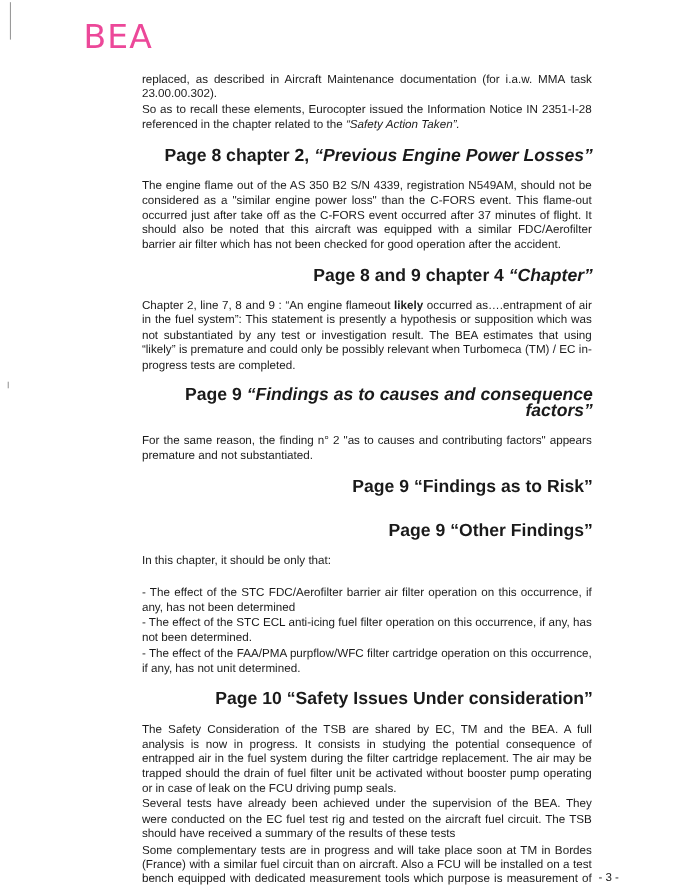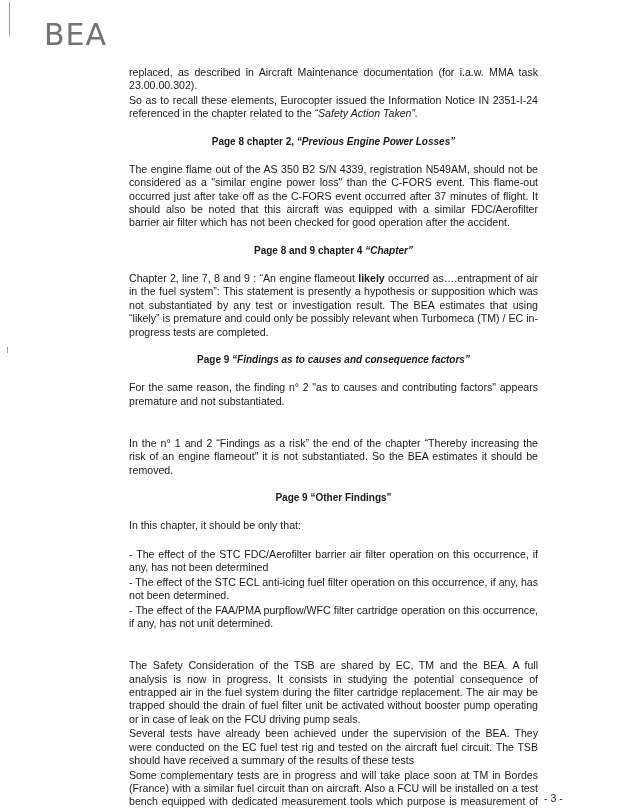--- a/index.html
+++ b/index.html
@@ -1,68 +1,69 @@
 <!DOCTYPE html>
 <html><head>
 <meta charset="utf-8">
 <style>
   html, body { margin: 0; padding: 0; background: #ffffff; }
   body { width: 628px; height: 808px; position: relative; overflow: hidden;
          font-family: "Liberation Sans", sans-serif; color: #1a1a1a; }
   .margin-mark { position: absolute; background: #9a9a9a; }
-  .logo { position: absolute; left: 44px; top: 20px; font-family: "DejaVu Sans", sans-serif;
-          font-size: 30px; font-weight: 400; letter-spacing: 1px; color: #737373; line-height: 1; }
+  .logo { position: absolute; left: 76px; top: 20px; font-family: "DejaVu Sans", sans-serif;
+          font-size: 30px; font-weight: 400; letter-spacing: 1px; color: #ec4899; line-height: 1; }
   .content { position: absolute; left: 128px; top: 65px; width: 411px;
              font-size: 10.6px; line-height: 13.4px; text-align: justify; }
   .content p { margin: 1px; }
   .content .gap { height: 13.4px; }
-  .content h3 { margin: 0; font-size: 10px; font-weight: bold; line-height: 13.4px; text-align: center; }
+  .content h3 { margin: 0; font-size: 16px; font-weight: bold; line-height: 13.4px; text-align: right; }
   .content h3 i { font-style: italic; }
   .page-num { position: absolute; left: 544px; top: 792px; font-size: 10.5px; color: #222; }
 </style>
 </head>
 <body>
 
 <div class="margin-mark" style="left:9px;top:2px;width:1px;height:34px;"></div>
 <div class="margin-mark" style="left:7px;top:347px;width:1px;height:6px;"></div>
 
 <div class="logo"><span>BEA</span></div>
 
 <div class="content">
   <p>replaced, as described in Aircraft Maintenance documentation (for i.a.w. MMA task 23.00.00.302).</p>
-  <p><span>So as to recall these elements, Eurocopter issued the Information Notice IN 2351-I-24 referenced in the chapter related to the </span><i>“Safety Action Taken”.</i></p>
+  <p><span>So as to recall these elements, Eurocopter issued the Information Notice IN 2351-I-28 referenced in the chapter related to the </span><i>“Safety Action Taken”.</i></p>
   <div class="gap"></div>
 
   <h3><span>Page 8 chapter 2, </span><i>“Previous Engine Power Losses”</i></h3>
   <div class="gap"></div>
   <p>The engine flame out of the AS 350 B2 S/N 4339, registration N549AM, should not be considered as a "similar engine power loss" than the C-FORS event. This flame-out occurred just after take off as the C-FORS event occurred after 37 minutes of flight. It should also be noted that this aircraft was equipped with a similar FDC/Aerofilter barrier air filter which has not been checked for good operation after the accident.</p>
   <div class="gap"></div>
 
   <h3><span>Page 8 and 9 chapter 4 </span><i>“Chapter”</i></h3>
   <div class="gap"></div>
   <p><span>Chapter 2, line 7, 8 and 9 : “An engine flameout </span><b>likely</b><span> occurred as….entrapment of air in the fuel system”: This statement is presently a hypothesis or supposition which was not substantiated by any test or investigation result.  The BEA estimates that using “likely” is premature and could only be possibly relevant when Turbomeca (TM) / EC in-progress tests are completed.</span></p>
   <div class="gap"></div>
 
   <h3><span>Page 9 </span><i>“Findings as to causes and consequence factors”</i></h3>
   <div class="gap"></div>
   <p>For the same reason, the finding n° 2 "as to causes and contributing factors" appears premature and not substantiated.</p>
   <div class="gap"></div>
 
+  <h3><span>Page 9 “Findings as to Risk”</span></h3>
   <div class="gap"></div>
-  <p>In the n° 1 and 2  “Findings as a risk” the end of the chapter “Thereby increasing the risk of an engine flameout” it is not substantiated. So the BEA estimates it should be removed.</p>
   <div class="gap"></div>
 
   <h3><span>Page 9 “Other Findings”</span></h3>
   <div class="gap"></div>
   <p>In this chapter, it should be only that:</p>
   <div class="gap"></div>
   <p>- The effect of the STC FDC/Aerofilter barrier air filter operation on this occurrence, if any, has not been determined</p>
   <p>- The effect of the STC ECL anti-icing fuel filter operation on this occurrence, if any, has not been determined.</p>
   <p>- The effect of the FAA/PMA purpflow/WFC filter cartridge operation on this occurrence, if any, has not unit determined.</p>
   <div class="gap"></div>
 
+  <h3><span>Page 10  “Safety Issues Under consideration”</span></h3>
   <div class="gap"></div>
   <p>The Safety Consideration of the TSB are shared by EC, TM and the BEA. A full analysis is now in progress. It consists in studying the potential consequence of entrapped air in the fuel system during the filter cartridge replacement. The air may be trapped should the drain of fuel filter unit be activated without booster pump operating or in case of leak on the FCU driving pump seals.</p>
   <p>Several tests have already been achieved under the supervision of the BEA. They were conducted on the EC fuel test rig and tested on the aircraft fuel circuit. The TSB should have received a summary of the results of these tests</p>
   <p>Some complementary tests are in progress and will take place soon at TM in Bordes (France) with a similar fuel circuit than on aircraft. Also a FCU will be installed on a test bench equipped with dedicated measurement tools which purpose is measurement of air</p>
 </div>
 
 <div class="page-num">- 3 -</div>
 
 </body></html>

